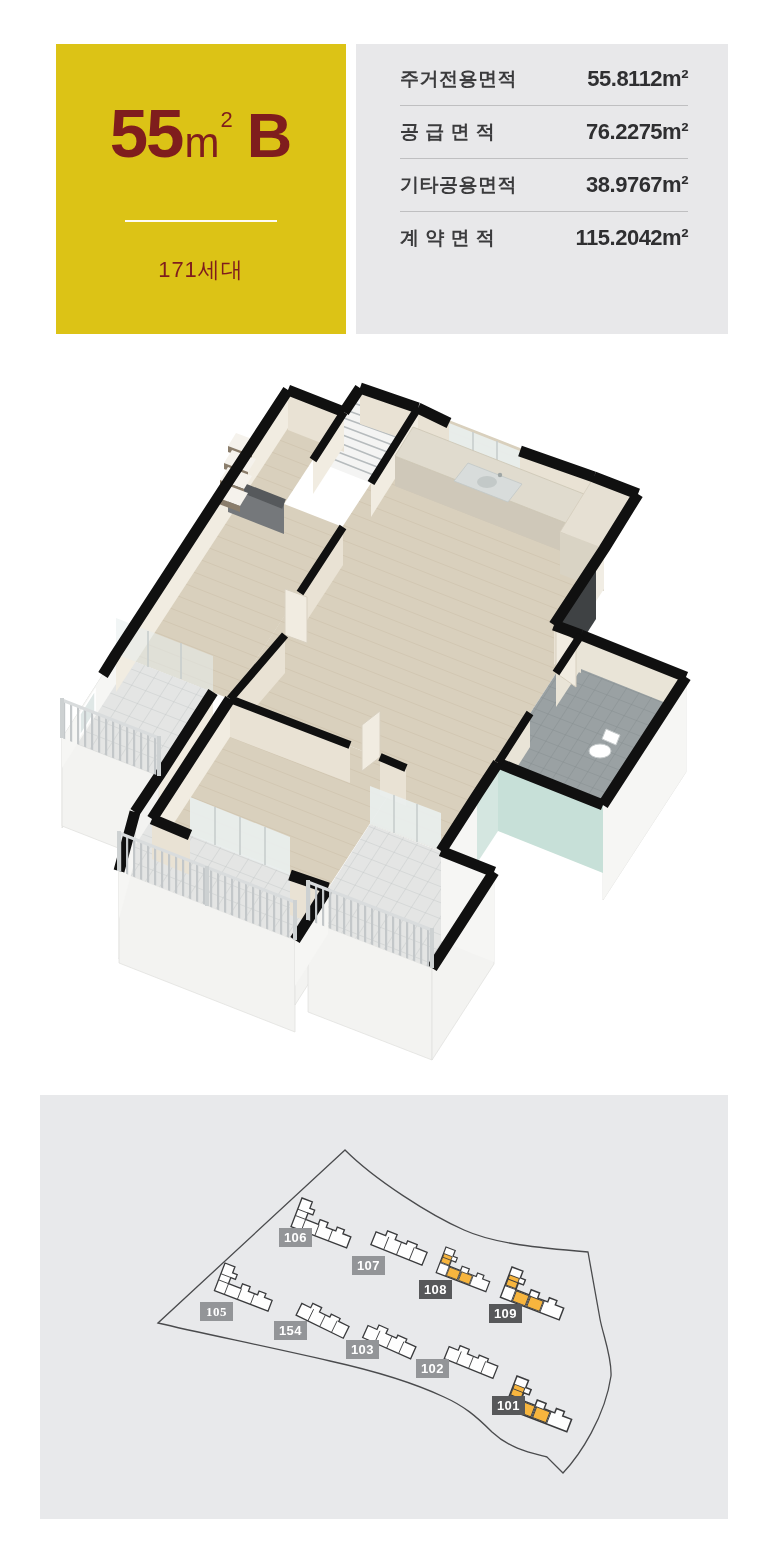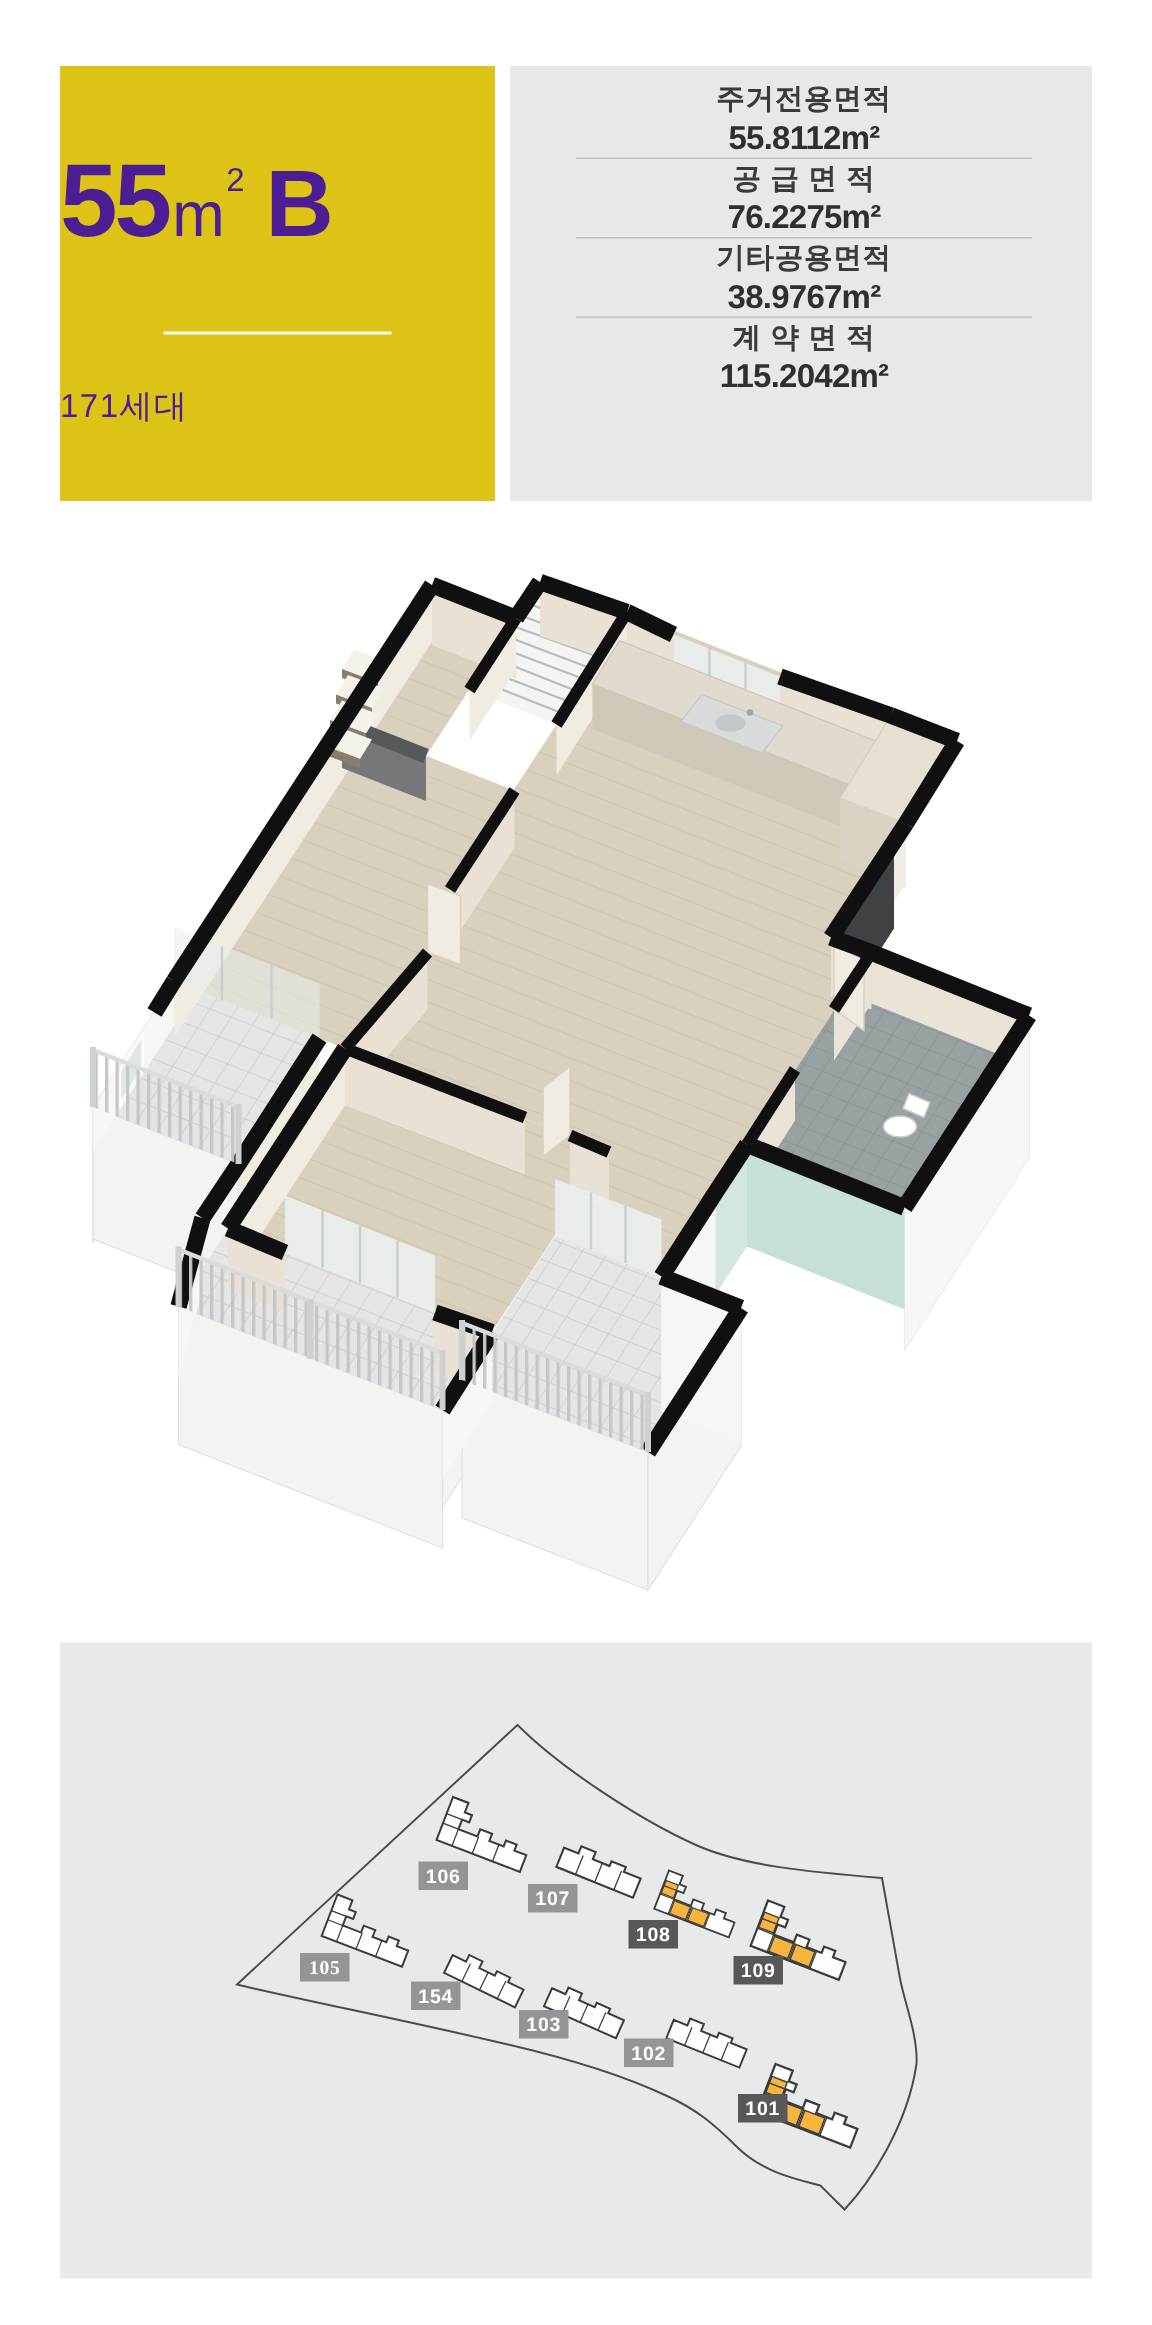--- a/index.html
+++ b/index.html
@@ -1,32 +1,32 @@
 <!DOCTYPE html>
 <html style="--badge-bg: #DCC316; --table-bg: #E8E8EA; --table-sep: #BFBFC1; --text-dark: #3B3B3D; --panel-bg: #E8E9EB; --label-dark: #57585A; --label-light: #939598; --bld-highlight: #F7B53E; --wall: #101010; --cream: #E9E2D4; --cream-l: #F1ECE1; --outer: #F6F6F4; --wood: #D9D0BD; --balc: #E4E5E4; --bath: #9AA1A3; --teal: #C7E0D8; --teal-l: #D4E6E0; --plinth: #F3F3F1; --rail: #C3C7C9; --tv: #3F4244; --gray-band: #56595C;"><head>
 <meta charset="utf-8">
 <style>
   html,body{margin:0;padding:0;background:#fff;}
   .page{position:relative;width:768px;height:1550px;background:#fff;overflow:hidden;
         font-family:"Liberation Sans","DejaVu Sans",sans-serif;}
 
   
   .header{position:absolute;left:40px;top:44px;width:688px;height:290px;display:flex;}
-  .badge{width:290px;height:290px;background:var(--badge-bg,#DCC316);color:#4c1d95;text-align:left;flex:none;}
+  .badge{width:290px;height:290px;background:var(--badge-bg,#DCC316);color:#7f1d1d;text-align:center;flex:none;margin-left:16px;}
   .badge-title{margin-top:48px;line-height:84px;white-space:nowrap;}
   .badge-title .n{font-size:69px;font-weight:700;letter-spacing:-2px;}
   .badge-title .u{font-size:42px;font-weight:400;margin-left:2px;}
   .badge-title .sup{font-size:22px;font-weight:400;position:relative;top:-30px;margin-left:1px;}
   .badge-title .t{font-size:63px;font-weight:700;margin-left:14px;}
   .badge-divider{width:152px;border-top:2px solid rgba(255,255,255,.95);margin:26px auto 0;}
   .badge-sub{margin-top:33px;font-size:22px;letter-spacing:1px;}
   .area-table{margin-left:10px;width:388px;height:290px;background:var(--table-bg,#E8E8EA);
               box-sizing:border-box;padding:9px 40px 0 44px;}
   .arow{height:52px;display:flex;justify-content:space-between;align-items:center;
-        border-bottom:1px solid var(--table-sep,#BFBFC1);flex-direction:column;}
+        border-bottom:1px solid var(--table-sep,#BFBFC1);}
   .arow:last-child{border-bottom:none;}
   .arow .lbl{font-size:19px;font-weight:700;color:var(--text-dark,#3B3B3D);letter-spacing:.5px;white-space:pre;}
   .arow .val{font-size:22px;font-weight:700;color:#2F2F31;letter-spacing:-.5px;}
 
   
   .plan-section{position:absolute;left:0;top:345px;width:768px;height:745px;}
   .plan-section svg{display:block;}
   .wood{fill:var(--wood,#D9D0BD);} .balcf{fill:var(--balc,#E4E5E4);} .bathf{fill:var(--bath,#9AA1A3);}
   .cream{fill:var(--cream,#E9E2D4);} .creaml{fill:var(--cream-l,#F1ECE1);} .whitef{fill:var(--outer,#F6F6F4);}
   .plinth{fill:var(--plinth,#F3F3F1);stroke:#E0E0DE;stroke-width:.75;}
@@ -272,20 +272,20 @@
           <use href="#bld-L-hl" transform="translate(406 152) rotate(21) scale(0.76)" class="bld-use"></use>
           <use href="#bld-L-hl" transform="translate(472 172) rotate(21) scale(0.9)" class="bld-use"></use>
         </g>
     </svg>
     <div id="label-layer">
         <div class="bld-label dark" style="left: 452px; top: 301px;">101</div>
         <div class="bld-label" style="left: 376px; top: 264px;">102</div>
         <div class="bld-label" style="left: 306px; top: 245px;">103</div>
         <div class="bld-label" style="left: 234px; top: 226px;">154</div>
         <div class="bld-label" style="left: 160px; top: 207px; font-family: Liberation Serif, serif;">105</div>
-        <div class="bld-label" style="left: 239px; top: 146px;">106</div>
+        <div class="bld-label" style="left: 239px; top: 133px;">106</div>
         <div class="bld-label" style="left: 312px; top: 161px;">107</div>
         <div class="bld-label dark" style="left: 379px; top: 185px;">108</div>
         <div class="bld-label dark" style="left: 449px; top: 209px;">109</div>
       </div>
   </div>
 
 </div>
 
 </body></html>

